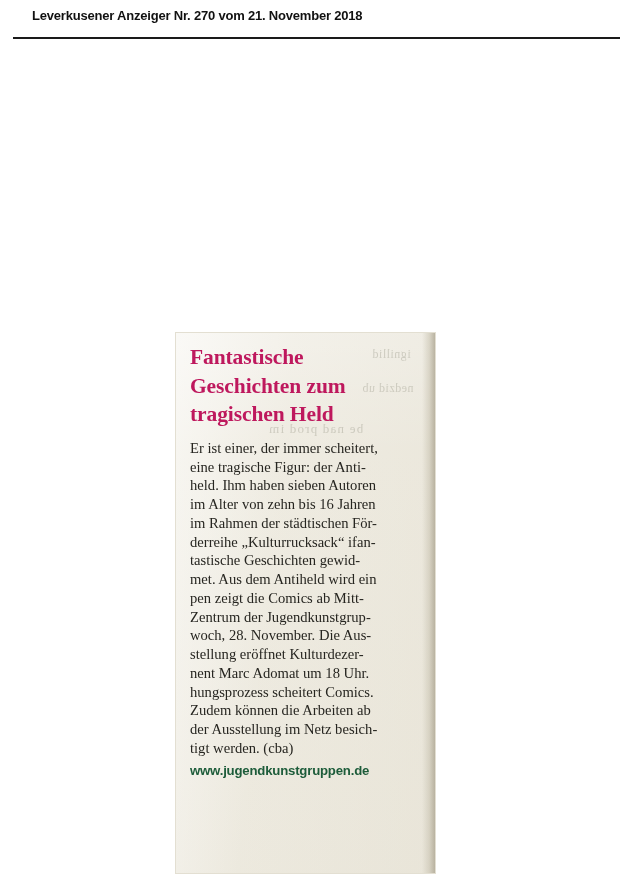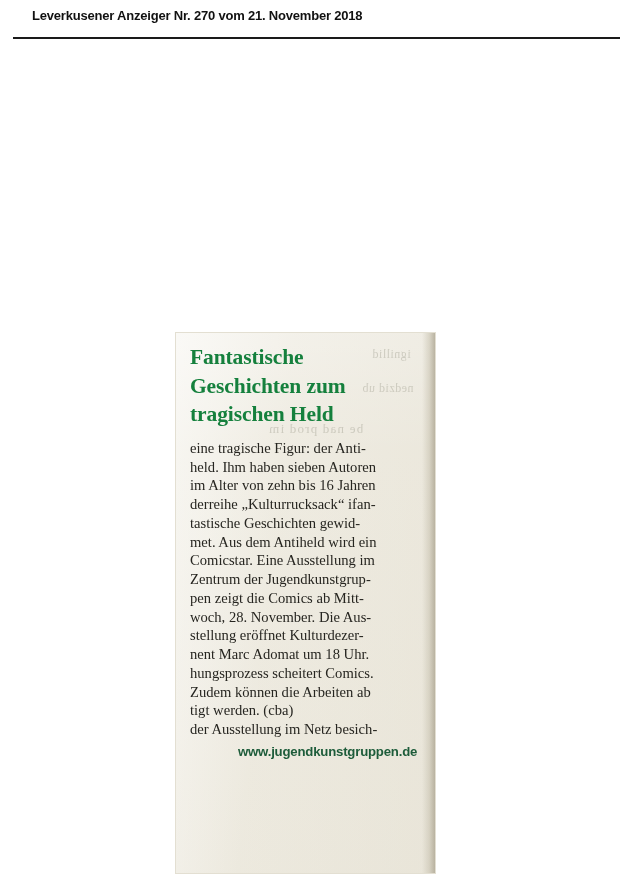--- a/index.html
+++ b/index.html
@@ -91,21 +91,21 @@
   }
   .ghost.g1 { left: 196px; top: 14px; font-size: 12px; }
   .ghost.g2 { left: 186px; top: 48px; font-size: 12px; }
   .ghost.g3 { left: 92px;  top: 88px; font-size: 13px; letter-spacing: 1.2px; }
 
   .headline {
     font-family: "Liberation Serif", serif;
     font-weight: bold;
     font-size: 21.5px;
     line-height: 1.33;
-    color: #15803d;
+    color: #be185d;
     letter-spacing: -0.1px;
     margin: 0 0 10px 0;
     position: relative;
     z-index: 2;
   }
   .headline .ln { display: block; }
 
   .body-text {
     font-family: "Liberation Serif", serif;
     font-size: 14.6px;
@@ -127,21 +127,20 @@
   .weblink {
     margin-top: 5px;
     font-family: "Liberation Sans", sans-serif;
     font-weight: bold;
     font-size: 13.2px;
     color: #1d5c3a;
     letter-spacing: -0.2px;
     position: relative;
     z-index: 2;
     white-space: nowrap;
-    margin-left: 48px;
   }
 </style>
 </head>
 <body>
 
 <div class="page-header">Leverkusener Anzeiger Nr. 270 vom 21. November 2018</div>
 <div class="header-rule"></div>
 
 <div class="clipping">
 
@@ -151,34 +150,35 @@
 
   <div class="clip-inner">
 
     <h1 class="headline">
       <span class="ln">Fantastische</span>
       <span class="ln">Geschichten zum</span>
       <span class="ln">tragischen Held</span>
     </h1>
 
     <p class="body-text">
+      <span class="ln">Er ist einer, der immer scheitert,</span>
       <span class="ln">eine tragische Figur: der Anti-</span>
       <span class="ln">held. Ihm haben sieben Autoren</span>
       <span class="ln">im Alter von zehn bis 16 Jahren</span>
+      <span class="ln">im Rahmen der städtischen För-</span>
       <span class="ln">derreihe „Kulturrucksack“ ifan-</span>
       <span class="ln">tastische Geschichten gewid-</span>
       <span class="ln">met. Aus dem Antiheld wird ein</span>
-      <span class="ln">Comicstar. Eine Ausstellung im</span>
+      <span class="ln">pen zeigt die Comics ab Mitt-</span>
       <span class="ln">Zentrum der Jugendkunstgrup-</span>
-      <span class="ln">pen zeigt die Comics ab Mitt-</span>
       <span class="ln">woch, 28. November. Die Aus-</span>
       <span class="ln">stellung eröffnet Kulturdezer-</span>
       <span class="ln">nent Marc Adomat um 18 Uhr.</span>
       <span class="ln">hungsprozess scheitert Comics.</span>
       <span class="ln">Zudem können die Arbeiten ab</span>
+      <span class="ln">der Ausstellung im Netz besich-</span>
       <span class="ln last">tigt werden. (cba)</span>
-      <span class="ln">der Ausstellung im Netz besich-</span>
     </p>
 
     <div class="weblink">www.jugendkunstgruppen.de</div>
 
   </div>
 </div>
 
 </body></html>

